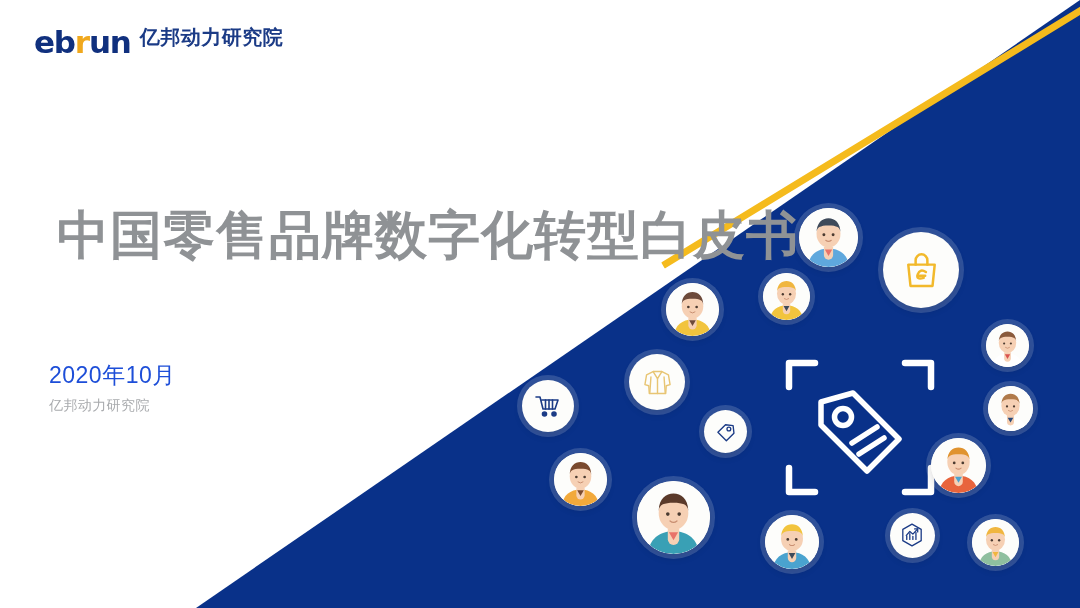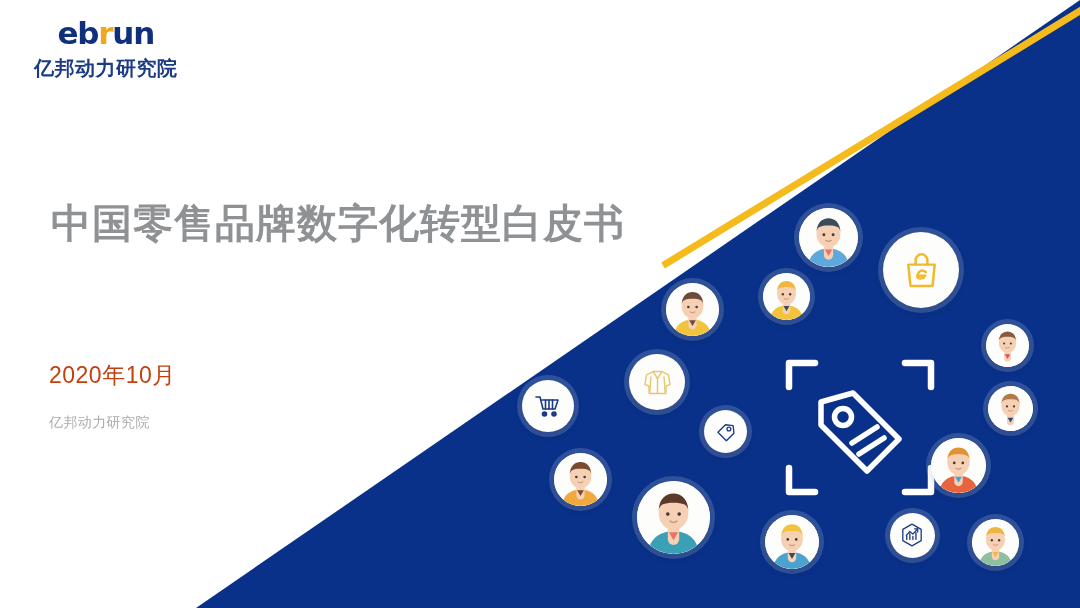--- a/index.html
+++ b/index.html
@@ -40,25 +40,24 @@
     transform-origin: 0 50%;
     transform: rotate(-31.4deg);
     border-radius: 1px;
   }
 
   
   .logo {
     position: absolute;
     z-index: 5;
     left: 34px;
-    top: 18px;
+    top: 27px;
     display: flex;
-    align-items: center;
+    align-items: flex-start;
     gap: 9px;
-    flex-direction: column;
   }
   .logo-word {
     font-size: 31px;
     font-weight: 700;
     letter-spacing: -1.2px;
     line-height: 1;
     color: #10307e;
     font-family: "DejaVu Sans", "Liberation Sans", sans-serif;
   }
   .logo-word .accent { color: #f0a81d; }
@@ -80,41 +79,41 @@
   }
   .title-year {
     font-size: 44px;
     font-weight: 700;
     color: #a9abae;
     line-height: 1.1;
     letter-spacing: 0.5px;
     margin: 0 0 6px 0;
   }
   .title-main {
-    font-size: 40px;
+    font-size: 52px;
     font-weight: 700;
     color: #8f9295;
     line-height: 1.15;
     letter-spacing: 1px;
-    margin: 4px;
+    margin: 10px;
     white-space: nowrap;
   }
 
   
   .meta-block {
     position: absolute;
     z-index: 5;
     left: 49px;
     top: 360px;
   }
   .meta-date {
     font-size: 23px;
-    color: #c2410c;
+    color: #1d4ed8;
     line-height: 1.35;
-    margin: 0 0 22px 0;
+    margin: 0 0 5px 0;
     letter-spacing: 0.5px;
   }
   .meta-org {
     font-size: 14px;
     color: #a8aaad;
     line-height: 1.3;
     margin: 0;
     letter-spacing: 0.4px;
   }
 

